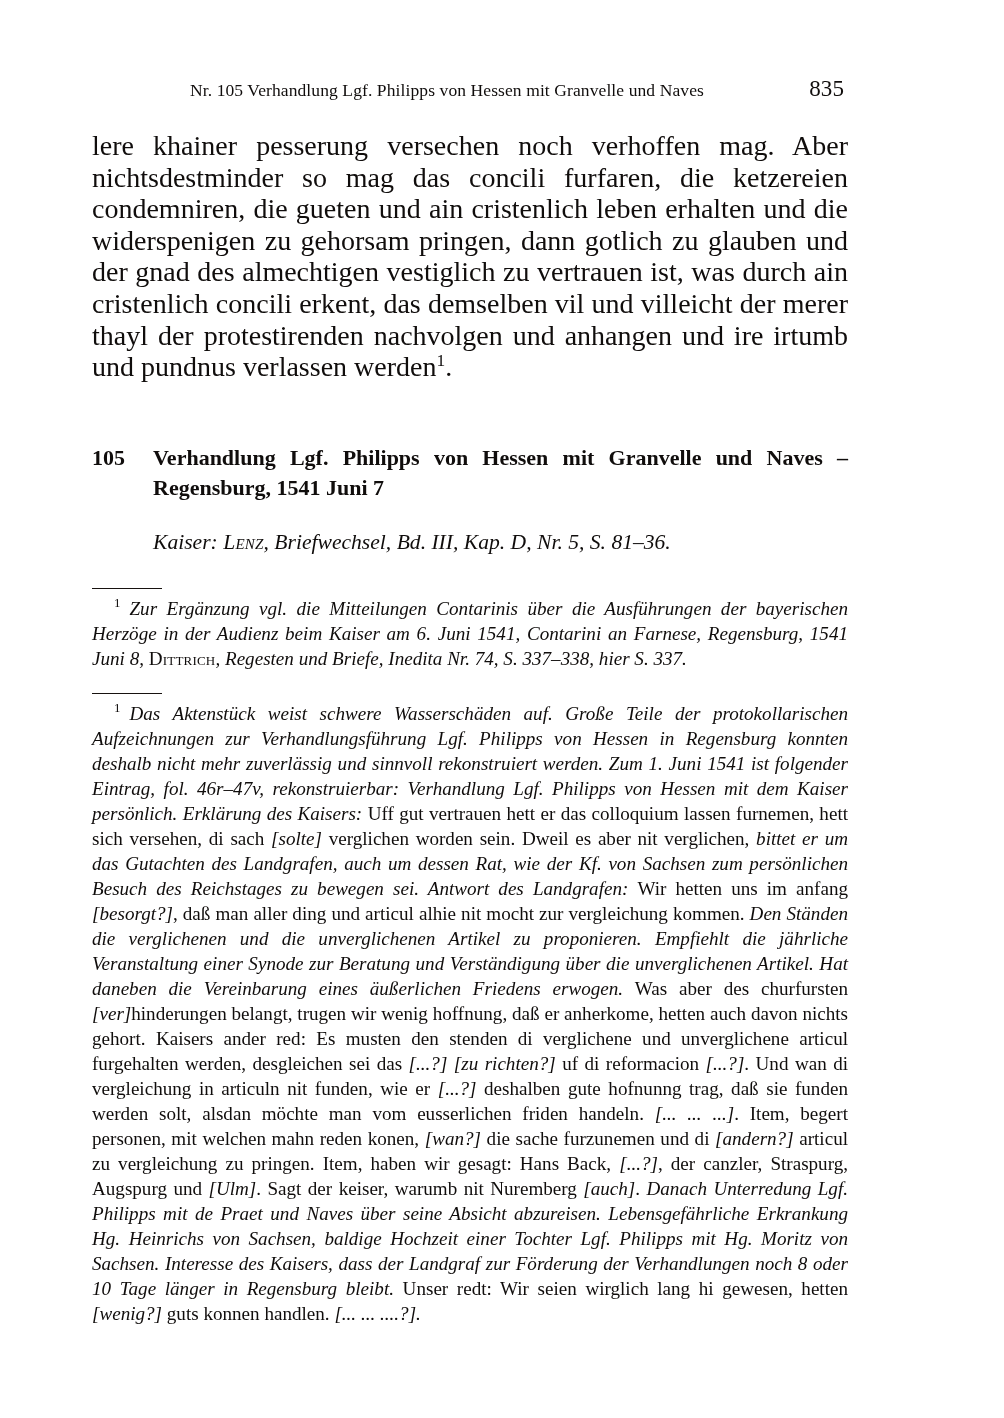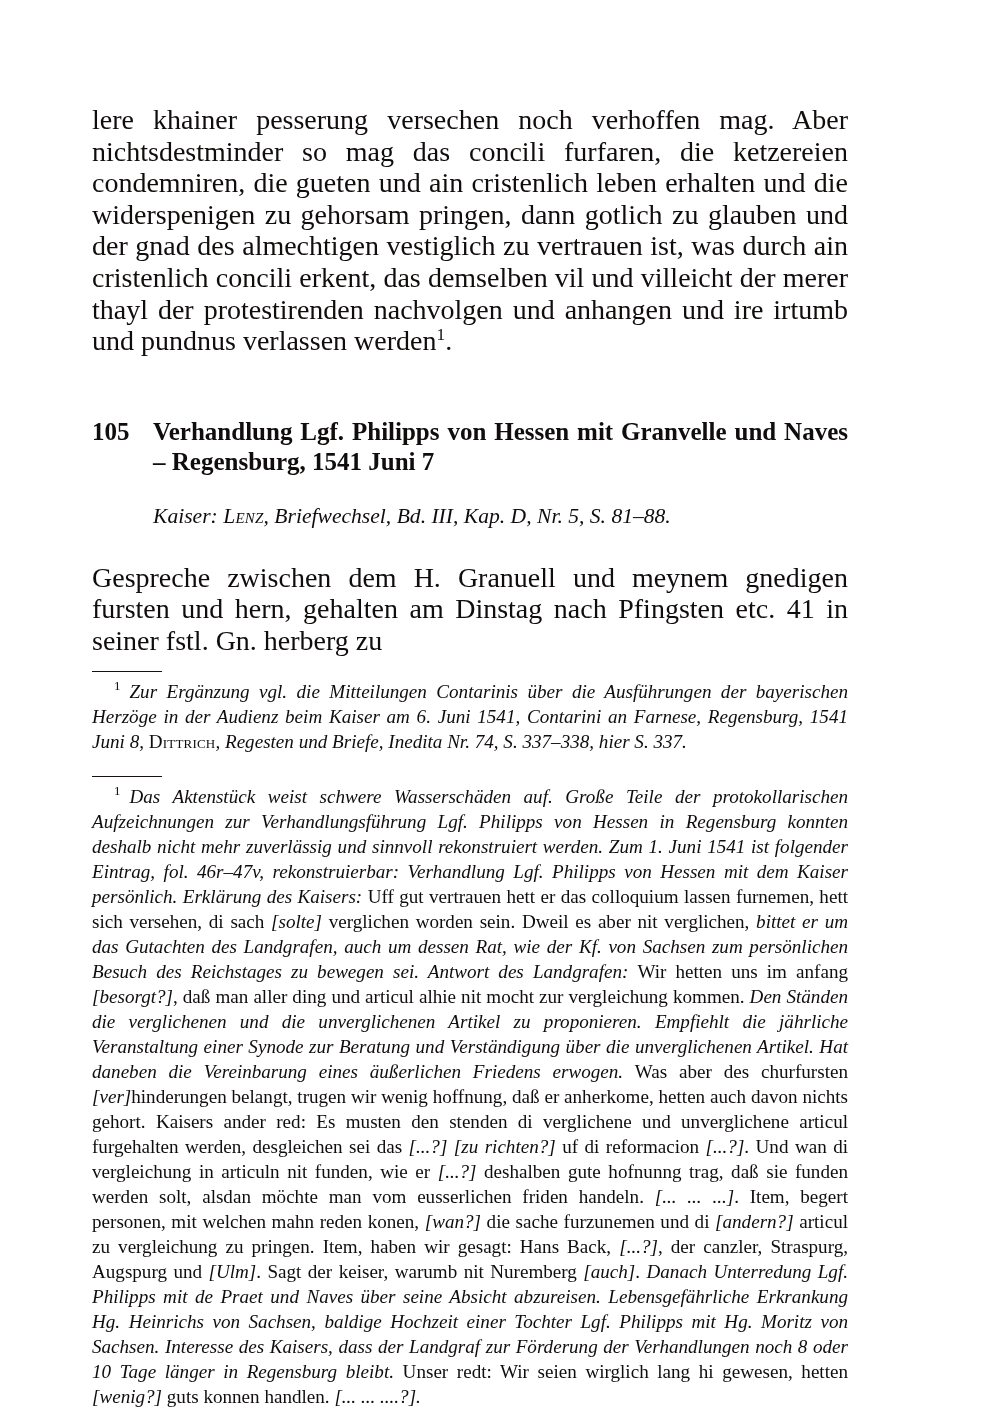--- a/index.html
+++ b/index.html
@@ -64,21 +64,21 @@
     font-size: 0.62em;
     vertical-align: super;
     line-height: 0;
   }
 
   
   .section-head {
     margin-top: 60px;
     margin-bottom: 24px;
     font-weight: bold;
-    font-size: 25px;
+    font-size: 22px;
     line-height: 30px;
     padding-left: 61px;
     text-indent: -61px;
     text-align: justify;
   }
   .section-head .sec-num {
     display: inline-block;
     width: 61px;
     text-indent: 0;
     font-weight: bold;
@@ -143,32 +143,35 @@
   .fn-block.second {
     margin-top: 22px;
   }
 </style>
 </head>
 <body>
 
 <div class="page">
   <div class="content">
 
+    <div class="runhead">
+      <div class="runhead-title">Nr. 105 Verhandlung Lgf. Philipps von Hessen mit Granvelle und Naves</div>
+      <div class="runhead-folio">835</div>
+    </div>
 
     <p class="bodytext para-open"><span>lere khainer pesserung versechen noch verhoffen mag. Aber nichtsdestminder so mag das concili furfaren, die ketzereien condemniren, die gueten und ain cristenlich leben erhalten und die widerspenigen zu gehorsam pringen, dann gotlich zu glauben und der gnad des almechtigen vestiglich zu vertrauen ist, was durch ain cristenlich concili erkent, das demselben vil und villeicht der merer thayl der protestirenden nachvolgen und anhangen und ire irtumb und pundnus verlassen werden</span><sup class="fn">1</sup><span>.</span></p>
 
     <div class="section-head">
       <span class="sec-num">105</span><span class="sec-title">Verhandlung Lgf. Philipps von Hessen mit Granvelle und Naves – Regensburg, 1541 Juni 7</span>
     </div>
 
     <div class="source-block">
-      <div class="source-line"><span>Kaiser:</span> <span class="smallcaps">Lenz</span><span>, Briefwechsel, Bd. III, Kap. D, Nr. 5, S. 81–88.</span></div>
+      <div class="source-line"><span>Kaiser:</span> <span class="smallcaps">Lenz</span><span>, Briefwechsel, Bd. III, Kap. D, Nr. 5, S. 81–36.</span></div>
     </div>
 
-    <p class="bodytext last-para">Gespreche zwischen dem H. Granuell und meynem gnedigen fursten und hern, gehalten am Dinstag nach Pfingsten etc. 41 in seiner fstl. Gn. herberg zu</p>
 
     <div class="fn-block">
       <hr class="fn-rule">
       <div class="fn-text"><span class="fn-marker">1</span><span class="it">Zur Ergänzung vgl. die Mitteilungen Contarinis über die Ausführungen der bayerischen Herzöge in der Audienz beim Kaiser am 6. Juni 1541, Contarini an Farnese, Regensburg, 1541 Juni 8, </span><span class="sc">Dittrich</span><span class="it">, Regesten und Briefe, Inedita Nr. 74, S. 337–338, hier S. 337.</span></div>
     </div>
 
     <div class="fn-block second">
       <hr class="fn-rule">
       <div class="fn-text"><span class="fn-marker">1</span><span class="it">Das Aktenstück weist schwere Wasserschäden auf. Große Teile der protokollarischen Aufzeichnungen zur Verhandlungsführung Lgf. Philipps von Hessen in Regensburg konnten deshalb nicht mehr zuverlässig und sinnvoll rekonstruiert werden. Zum 1. Juni 1541 ist folgender Eintrag, fol. 46r–47v, rekonstruierbar: Verhandlung Lgf. Philipps von Hessen mit dem Kaiser persönlich. Erklärung des Kaisers: </span><span class="rm">Uff gut vertrauen hett er das colloquium lassen furnemen, hett sich versehen, di sach </span><span class="it">[solte]</span><span class="rm"> verglichen worden sein. Dweil es aber nit verglichen, </span><span class="it">bittet er um das Gutachten des Landgrafen, auch um dessen Rat, wie der Kf. von Sachsen zum persönlichen Besuch des Reichstages zu bewegen sei. Antwort des Landgrafen: </span><span class="rm">Wir hetten uns im anfang </span><span class="it">[besorgt?]</span><span class="rm">, daß man aller ding und articul alhie nit mocht zur vergleichung kommen. </span><span class="it">Den Ständen die verglichenen und die unverglichenen Artikel zu proponieren. Empfiehlt die jährliche Veranstaltung einer Synode zur Beratung und Verständigung über die unverglichenen Artikel. Hat daneben die Vereinbarung eines äußerlichen Friedens erwogen. </span><span class="rm">Was aber des churfursten </span><span class="it">[ver]</span><span class="rm">hinderungen belangt, trugen wir wenig hoffnung, daß er anherkome, hetten auch davon nichts gehort. Kaisers ander red: Es musten den stenden di verglichene und unverglichene articul furgehalten werden, desgleichen sei das </span><span class="it">[...?] [zu richten?]</span><span class="rm"> uf di reformacion </span><span class="it">[...?]</span><span class="rm">. Und wan di vergleichung in articuln nit funden, wie er </span><span class="it">[...?]</span><span class="rm"> deshalben gute hofnunng trag, daß sie funden werden solt, alsdan möchte man vom eusserlichen friden handeln. </span><span class="it">[... ... ...]</span><span class="rm">. Item, begert personen, mit welchen mahn reden konen, </span><span class="it">[wan?]</span><span class="rm"> die sache furzunemen und di </span><span class="it">[andern?]</span><span class="rm"> articul zu vergleichung zu pringen. Item, haben wir gesagt: Hans Back, </span><span class="it">[...?]</span><span class="rm">, der canzler, Straspurg, Augspurg und </span><span class="it">[Ulm]</span><span class="rm">. Sagt der keiser, warumb nit Nuremberg </span><span class="it">[auch]</span><span class="rm">. </span><span class="it">Danach Unterredung Lgf. Philipps mit de Praet und Naves über seine Absicht abzureisen. Lebensgefährliche Erkrankung Hg. Heinrichs von Sachsen, baldige Hochzeit einer Tochter Lgf. Philipps mit Hg. Moritz von Sachsen. Interesse des Kaisers, dass der Landgraf zur Förderung der Verhandlungen noch 8 oder 10 Tage länger in Regensburg bleibt. </span><span class="rm">Unser redt: Wir seien wirglich lang hi gewesen, hetten </span><span class="it">[wenig?]</span><span class="rm"> guts konnen handlen. </span><span class="it">[... ... ....?].</span></div>
     </div>

